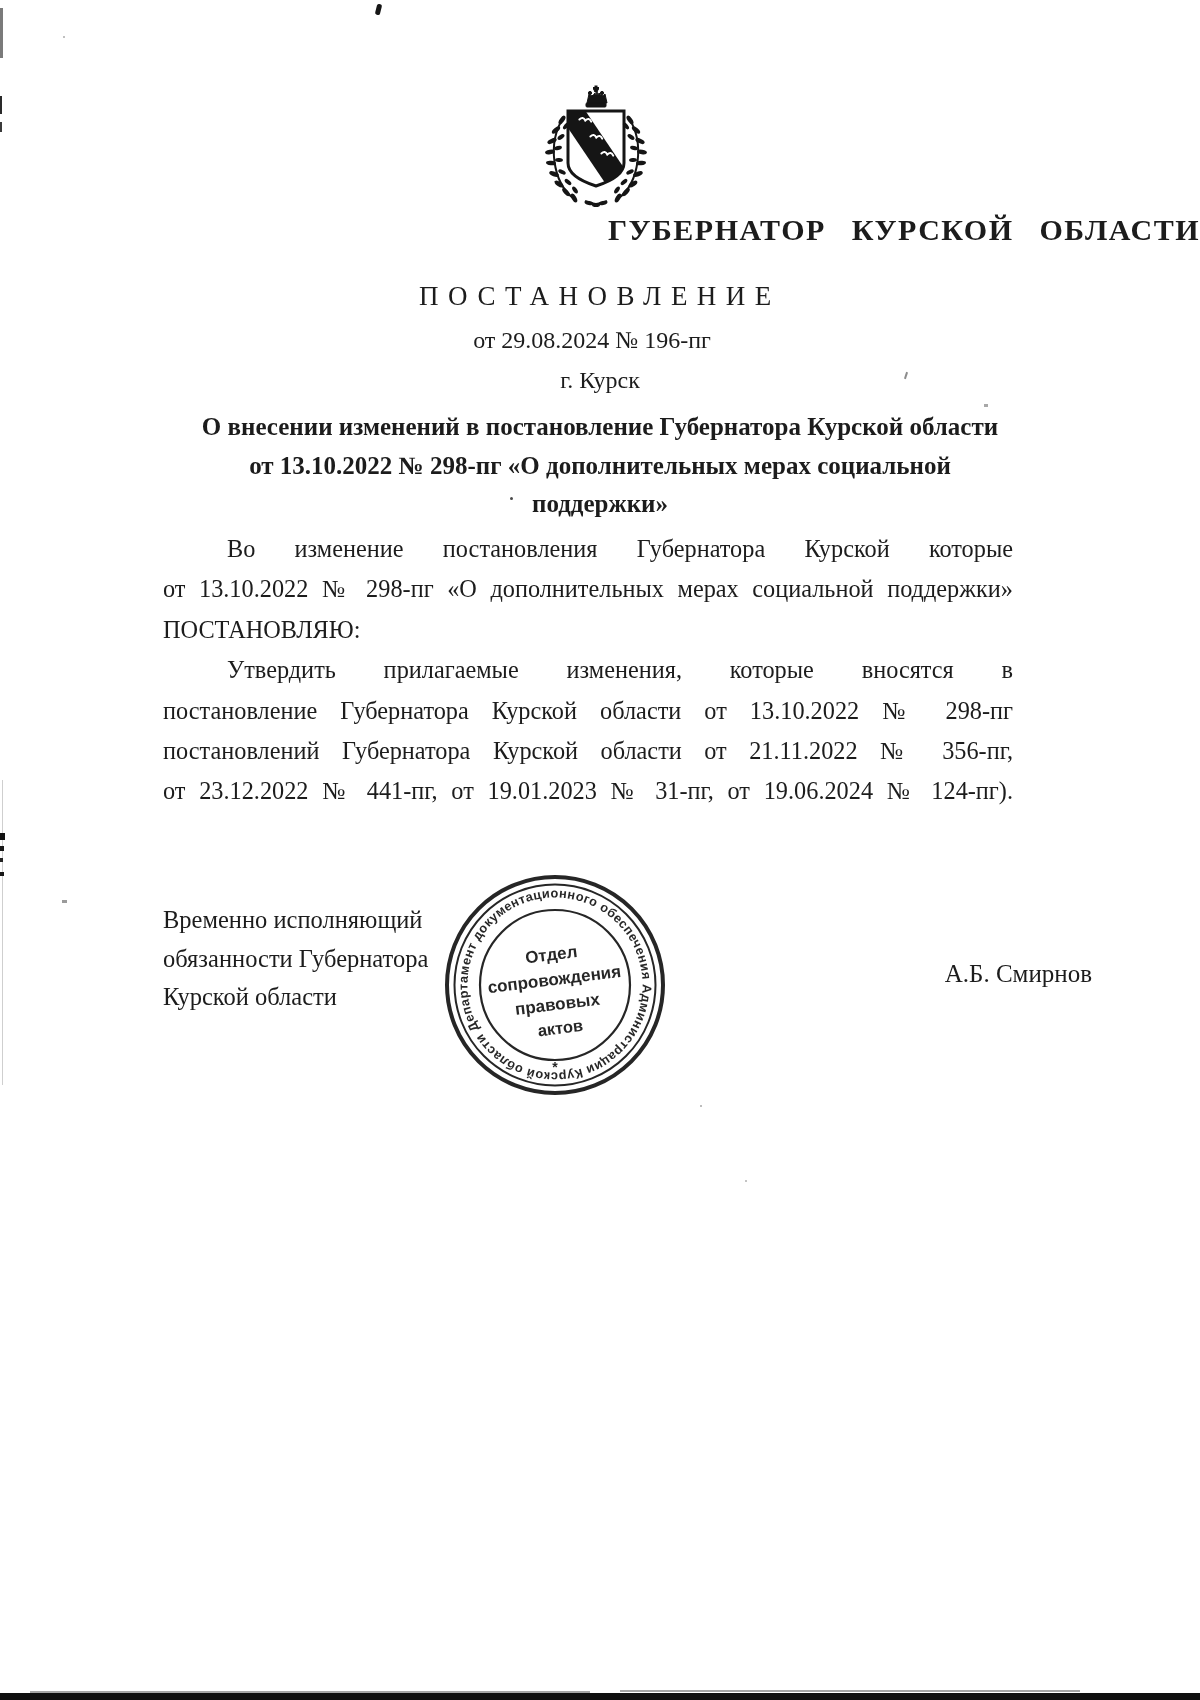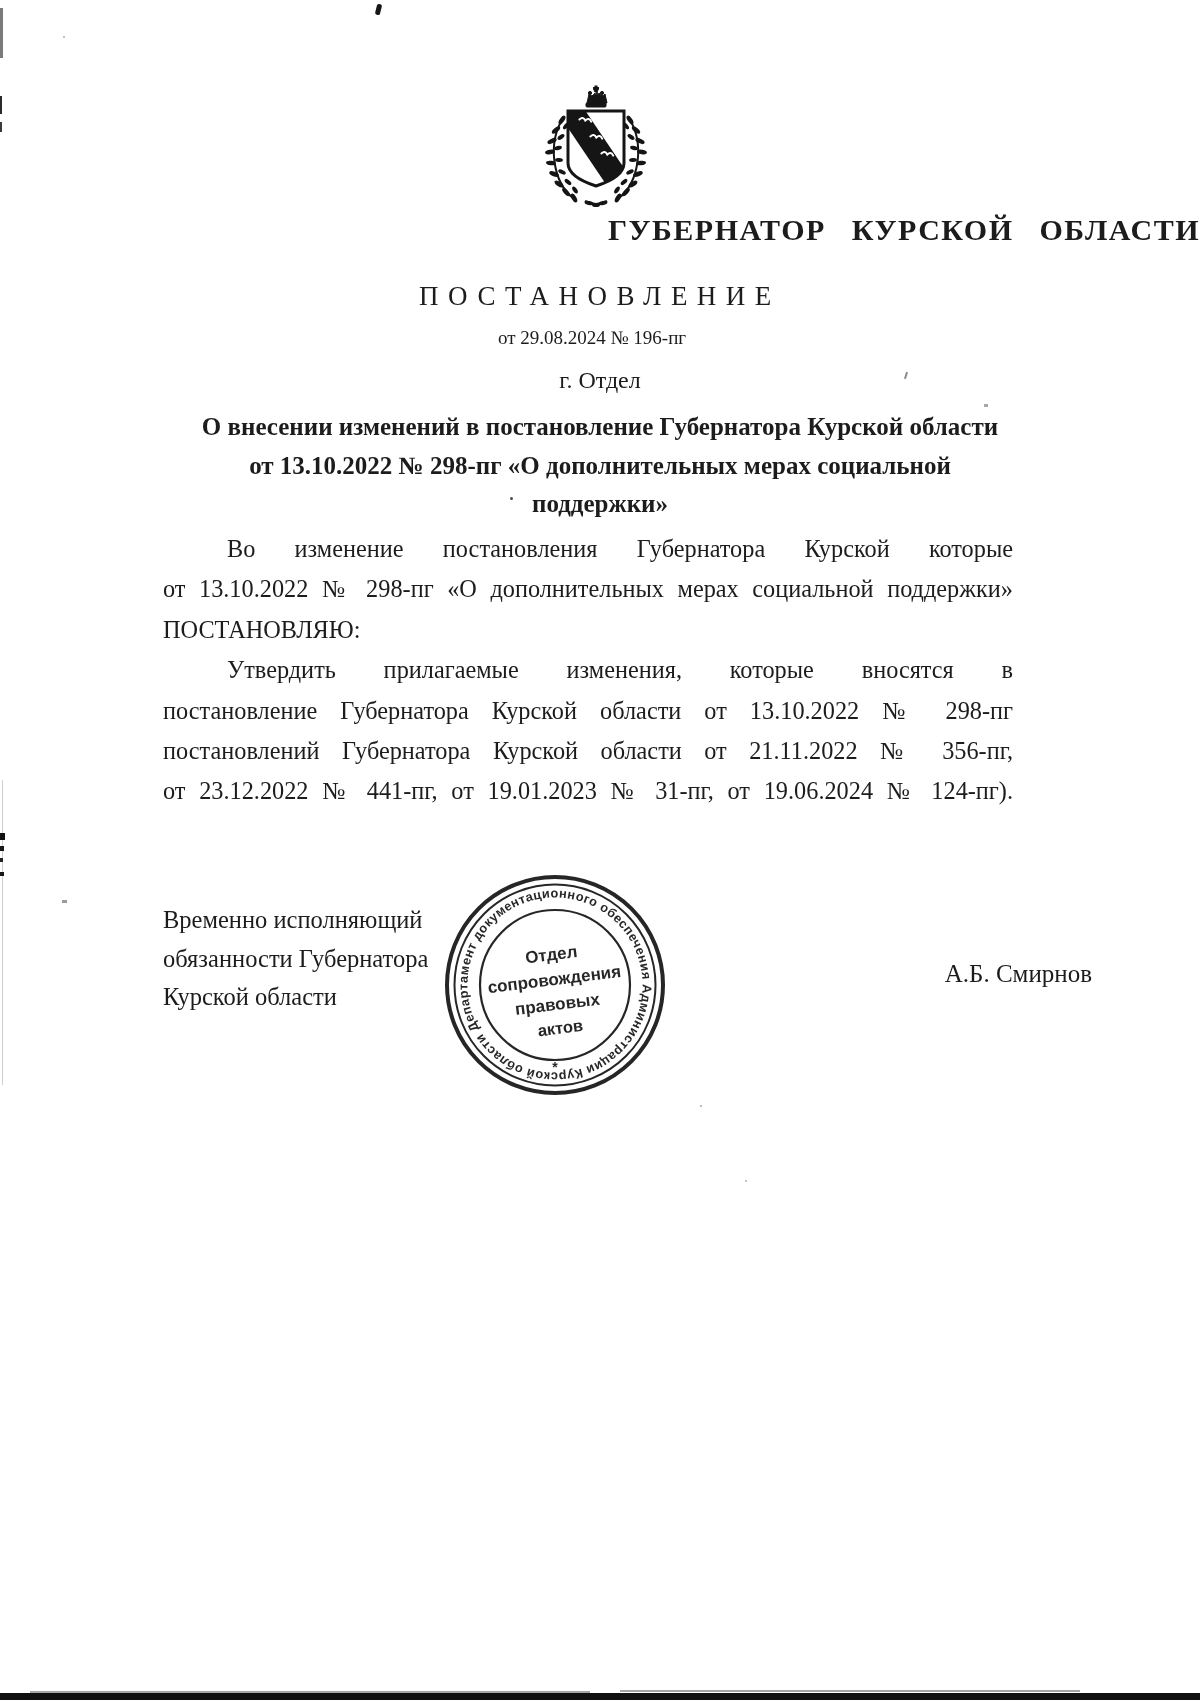--- a/index.html
+++ b/index.html
@@ -24,21 +24,21 @@
     letter-spacing:1.5px; word-spacing:17px;
   }
   .doc-type {
     left:0; right:0; top:281px;
     text-align:center;
     font-size:27px; letter-spacing:9.5px;
   }
   .date-line {
     left:0; right:16px; top:327px;
     text-align:center;
-    font-size:19px;
+    font-size:24px;
   }
   .city-line {
     left:0; right:0; top:367px;
     text-align:center;
     font-size:24px;
   }
   .doc-title {
     left:140px; right:140px; top:408px;
     text-align:center;
     font-size:25px; font-weight:bold;
@@ -167,21 +167,21 @@
     </g>
   </svg>
 </div>
 
 <div class="abs org-name">ГУБЕРНАТОР КУРСКОЙ ОБЛАСТИ</div>
 
 <div class="abs doc-type">ПОСТАНОВЛЕНИЕ</div>
 
 <div class="abs date-line">от 29.08.2024 № 196-пг</div>
 
-<div class="abs city-line">г. Отдел</div>
+<div class="abs city-line">г. Курск</div>
 
 <div class="abs doc-title">
   <span class="lline" style="text-align:center;text-align-last:center;">О внесении изменений в постановление Губернатора Курской области</span>
   <span class="lline" style="text-align:center;text-align-last:center;">от 13.10.2022 № 298-пг «О дополнительных мерах социальной</span>
   <span class="lline" style="text-align:center;text-align-last:center;">поддержки»</span>
 </div>
 
 <div class="abs body-text">
   <span class="jline indent">Во изменение постановления Губернатора Курской которые</span>
   <span class="jline">от 13.10.2022 № 298-пг «О дополнительных мерах социальной поддержки»</span>

